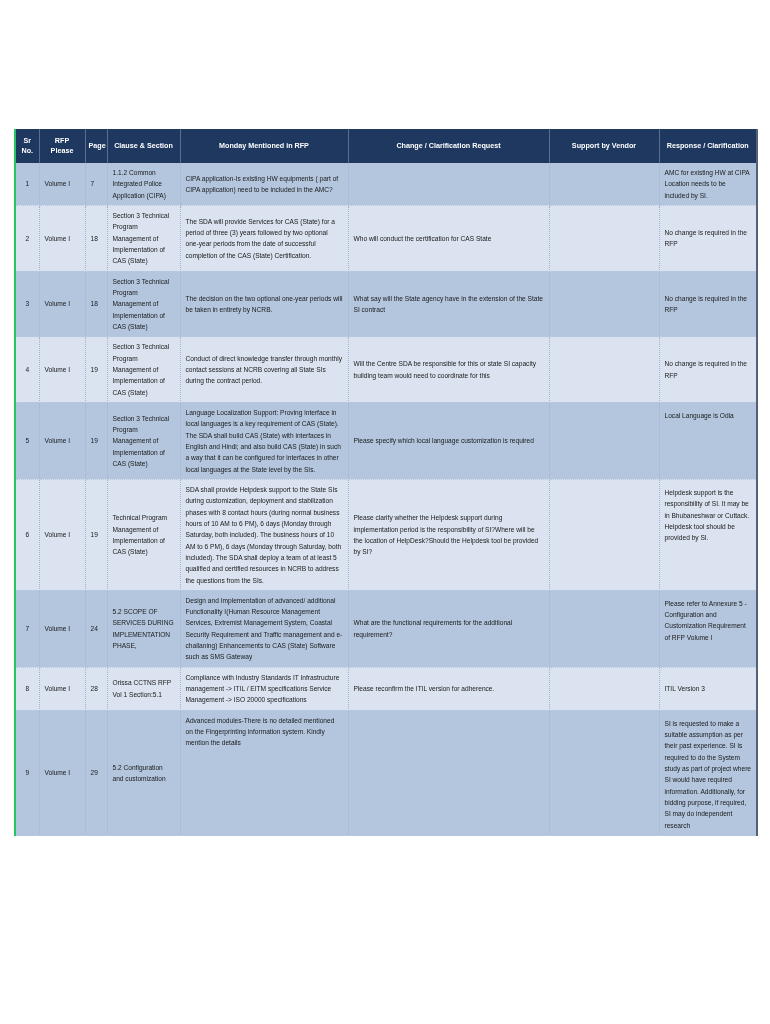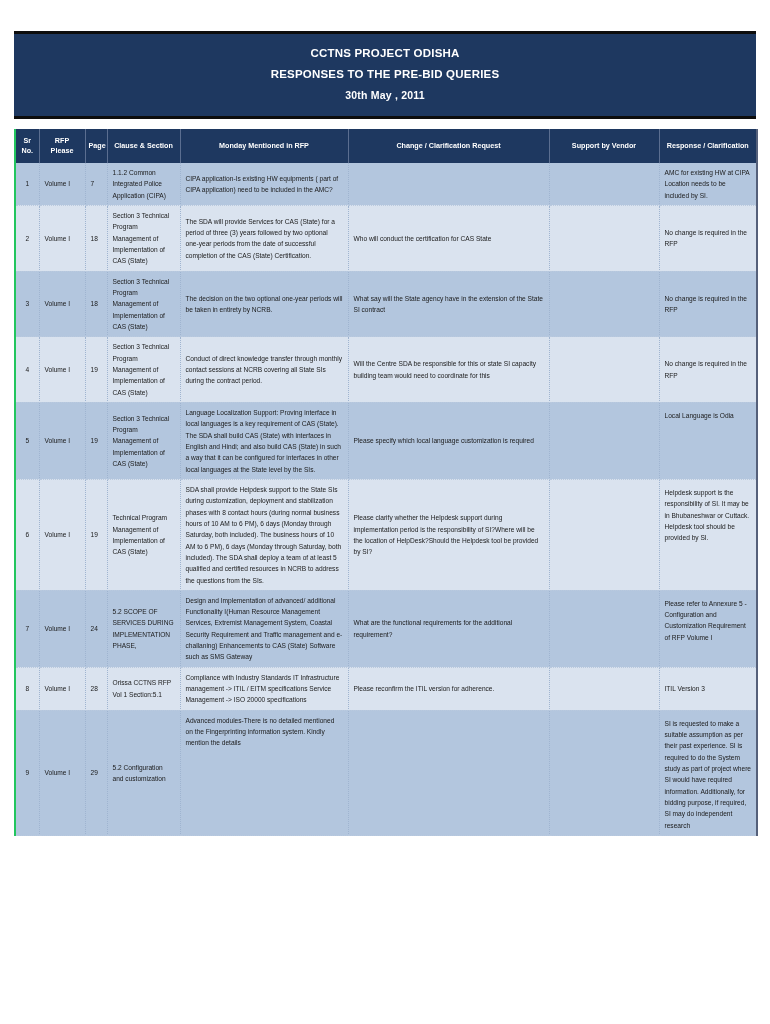--- a/index.html
+++ b/index.html
@@ -110,25 +110,20 @@
   col.w-terms   { width: 168px; }
   col.w-change  { width: 201px; }
   col.w-remarks { width: 110px; }
   col.w-resp    { width: 98px;  }
 </style>
 </head>
 <body>
 
 <div class="page">
 
-  <div class="title-banner">
-    <div class="title-line l1">CCTNS PROJECT ODISHA</div>
-    <div class="title-line l2">RESPONSES TO THE PRE-BID QUERIES</div>
-    <div class="title-line l3">30th May , 2011</div>
-  </div>
 
   <div class="tbl-wrap">
     <table class="qtbl">
       <colgroup>
         <col class="w-sr">
           <col class="w-vol">
           <col class="w-page">
           <col class="w-clause">
         <col class="w-terms">
           <col class="w-change">

